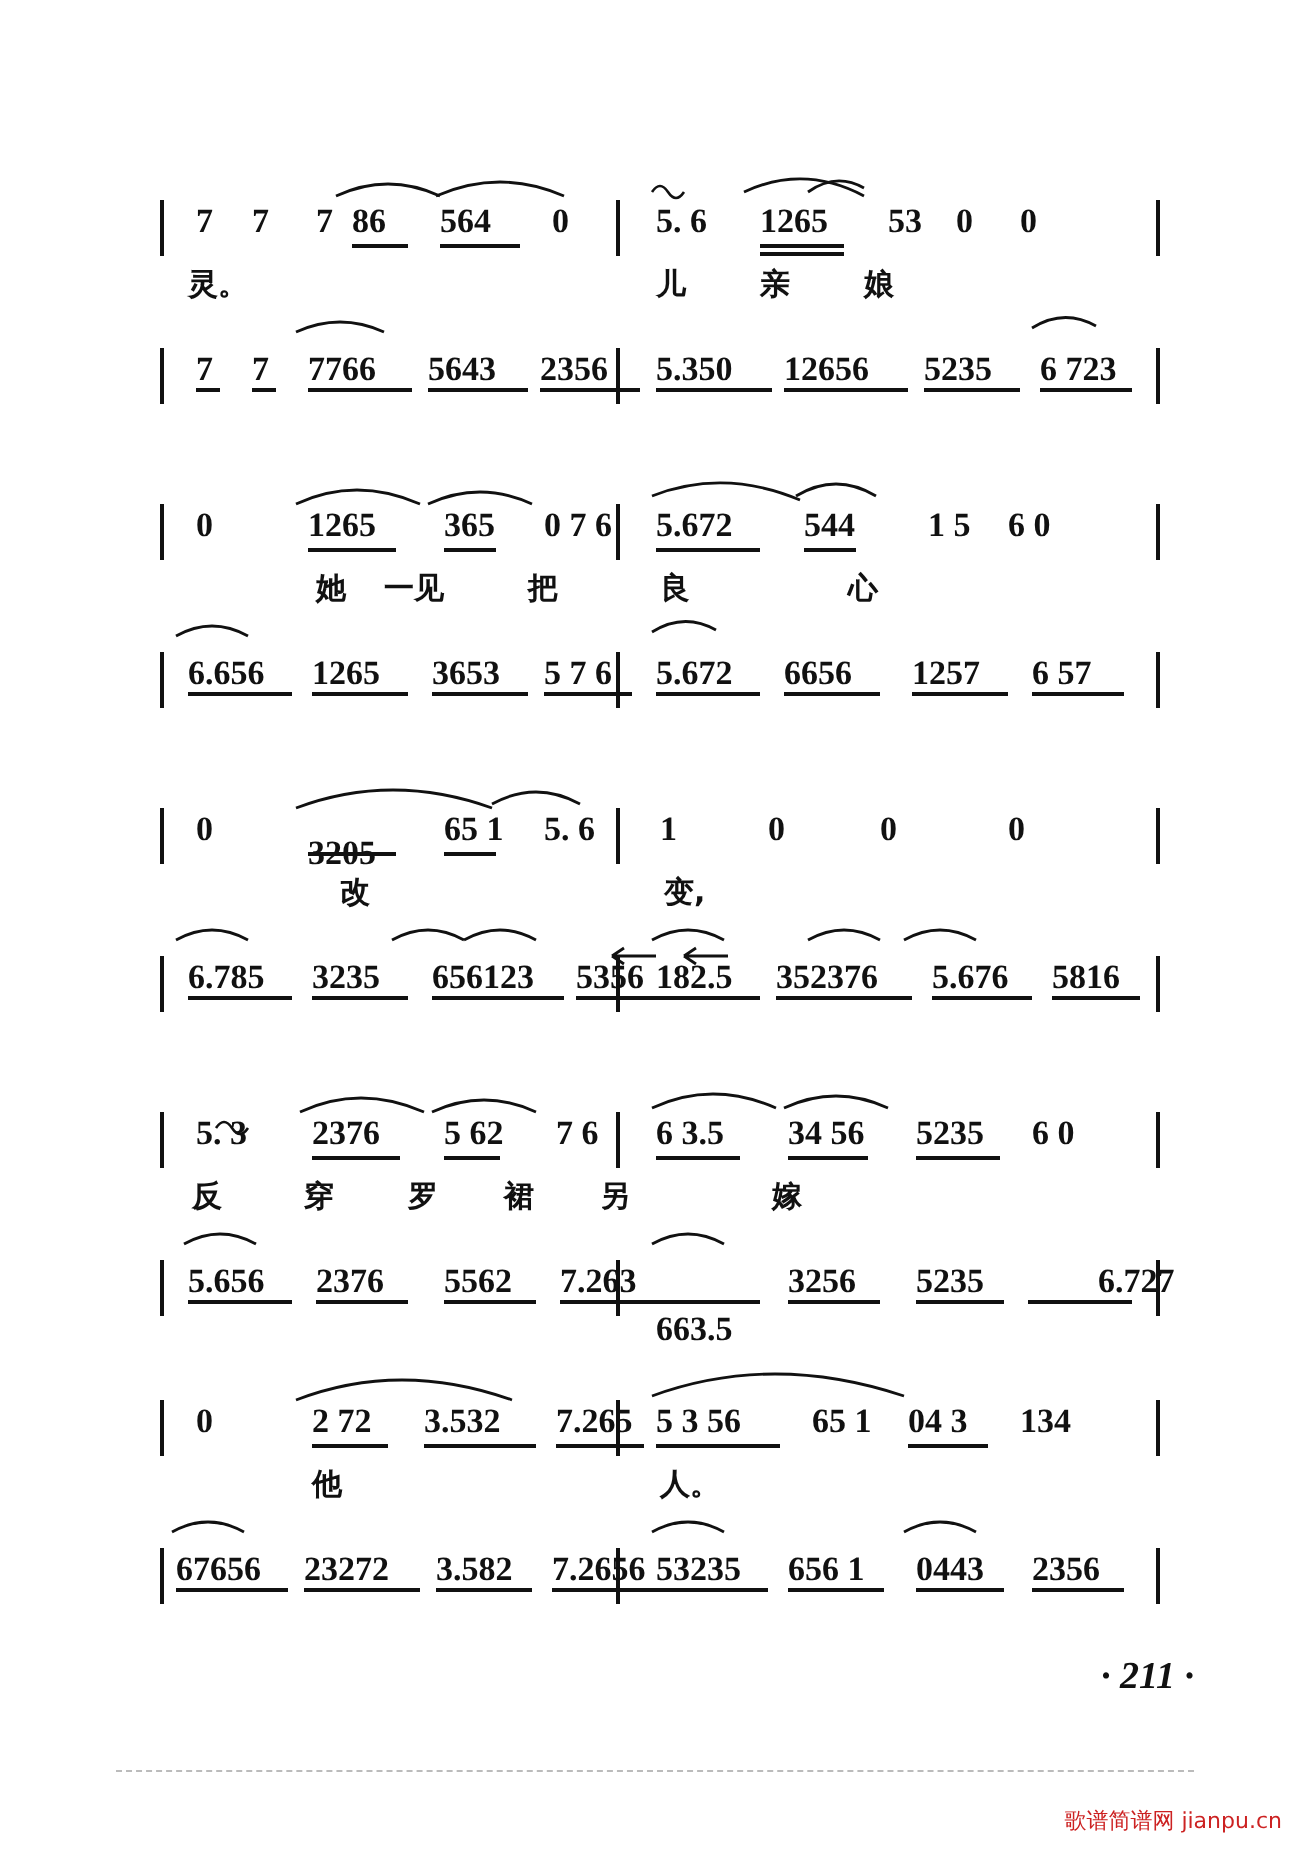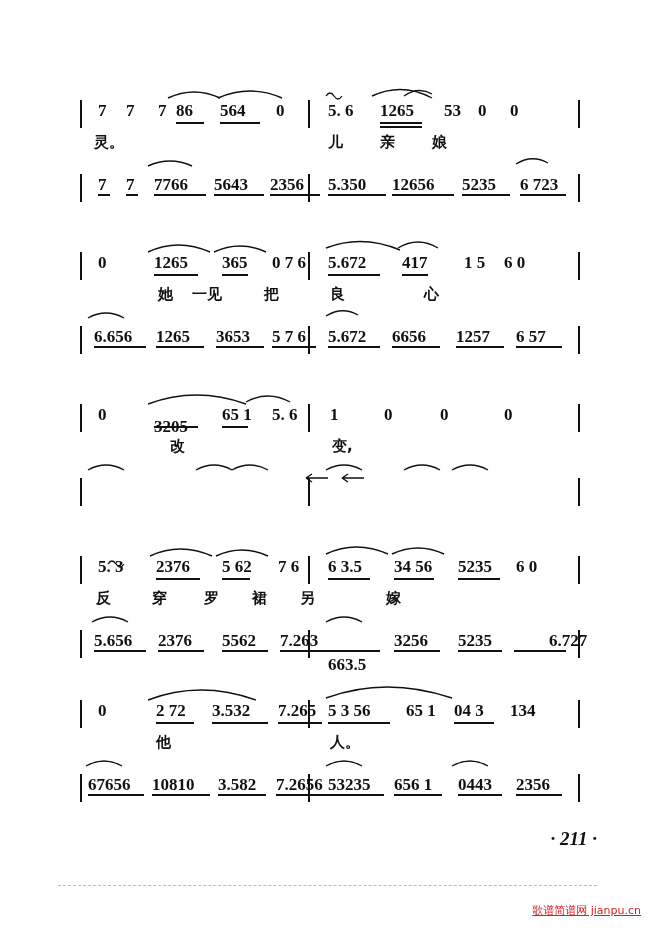--- a/index.html
+++ b/index.html
@@ -92,21 +92,20 @@
     font-weight: bold;
   }
 
   .footer-note {
     position: absolute;
     right: 14px;
     bottom: 10px;
     font-family: "DejaVu Sans", sans-serif;
     font-size: 11px;
     color: #c22;
-    text-decoration: underline;
   }
 
   .dashed-rule {
     position: absolute;
     left: 58px;
     right: 58px;
     bottom: 42px;
     border-top: 1px dashed #bbb;
     height: 0;
   }
@@ -179,21 +178,21 @@
     <div class="bar-right" style="top:82px; height:28px;"></div>
     <div class="bar-mid" style="left:228px; top:8px; height:28px;"></div>
     <div class="bar-mid" style="left:228px; top:82px; height:28px;"></div>
 
     <div class="row" style="top:8px;">
       <span class="cell" style="left:18px;">0</span>
       <span class="cell" style="left:74px;">1265</span>
       <span class="cell" style="left:142px;">365</span>
       <span class="cell" style="left:192px;">0 7 6</span>
       <span class="cell" style="left:248px;">5.672</span>
-      <span class="cell" style="left:322px;">417</span>
+      <span class="cell" style="left:322px;">544</span>
       <span class="cell" style="left:384px;">1 5</span>
       <span class="cell" style="left:424px;">6 0</span>
       <div class="beam" style="left:74px; top:22px; width:44px;"></div>
       <div class="beam" style="left:142px; top:22px; width:26px;"></div>
       <div class="beam" style="left:248px; top:22px; width:52px;"></div>
       <div class="beam" style="left:322px; top:22px; width:26px;"></div>
     </div>
 
     <div class="row" style="top:40px;">
       <span class="lyric" style="left:78px;">她</span>
@@ -242,20 +241,38 @@
       <span class="cell" style="left:424px;">0</span>
       <div class="beam" style="left:74px; top:22px; width:44px;"></div>
       <div class="beam" style="left:142px; top:22px; width:26px;"></div>
     </div>
 
     <div class="row" style="top:40px;">
       <span class="lyric" style="left:90px;">改</span>
       <span class="lyric" style="left:252px;">变,</span>
     </div>
 
+    <div class="row" style="top:82px;">
+      <span class="cell" style="left:14px;">6.785</span>
+      <span class="cell" style="left:76px;">3235</span>
+      <span class="cell" style="left:136px;">656123</span>
+      <span class="cell" style="left:208px;">5356</span>
+      <span class="cell" style="left:248px;">182.5</span>
+      <span class="cell" style="left:308px;">352376</span>
+      <span class="cell" style="left:386px;">5.676</span>
+      <span class="cell" style="left:446px;">5816</span>
+      <div class="beam" style="left:14px; top:20px; width:52px;"></div>
+      <div class="beam" style="left:76px; top:20px; width:48px;"></div>
+      <div class="beam" style="left:136px; top:20px; width:66px;"></div>
+      <div class="beam" style="left:208px; top:20px; width:44px;"></div>
+      <div class="beam" style="left:248px; top:20px; width:52px;"></div>
+      <div class="beam" style="left:308px; top:20px; width:68px;"></div>
+      <div class="beam" style="left:386px; top:20px; width:50px;"></div>
+      <div class="beam" style="left:446px; top:20px; width:44px;"></div>
+    </div>
   </div>
 
   <div class="system" style="top:548px; height:118px;">
     <div class="bar-left" style="top:8px; height:28px;"></div>
     <div class="bar-left" style="top:82px; height:28px;"></div>
     <div class="bar-right" style="top:8px; height:28px;"></div>
     <div class="bar-right" style="top:82px; height:28px;"></div>
     <div class="bar-mid" style="left:228px; top:8px; height:28px;"></div>
     <div class="bar-mid" style="left:228px; top:82px; height:28px;"></div>
 
@@ -328,21 +345,21 @@
       <div class="beam" style="left:374px; top:22px; width:40px;"></div>
     </div>
 
     <div class="row" style="top:40px;">
       <span class="lyric" style="left:76px;">他</span>
       <span class="lyric" style="left:250px;">人。</span>
     </div>
 
     <div class="row" style="top:82px;">
       <span class="cell" style="left:8px;">67656</span>
-      <span class="cell" style="left:72px;">10810</span>
+      <span class="cell" style="left:72px;">23272</span>
       <span class="cell" style="left:138px;">3.582</span>
       <span class="cell" style="left:196px;">7.2656</span>
       <span class="cell" style="left:248px;">53235</span>
       <span class="cell" style="left:314px;">656 1</span>
       <span class="cell" style="left:378px;">0443</span>
       <span class="cell" style="left:436px;">2356</span>
       <div class="beam" style="left:8px; top:20px; width:56px;"></div>
       <div class="beam" style="left:72px; top:20px; width:58px;"></div>
       <div class="beam" style="left:138px; top:20px; width:48px;"></div>
       <div class="beam" style="left:196px; top:20px; width:54px;"></div>

